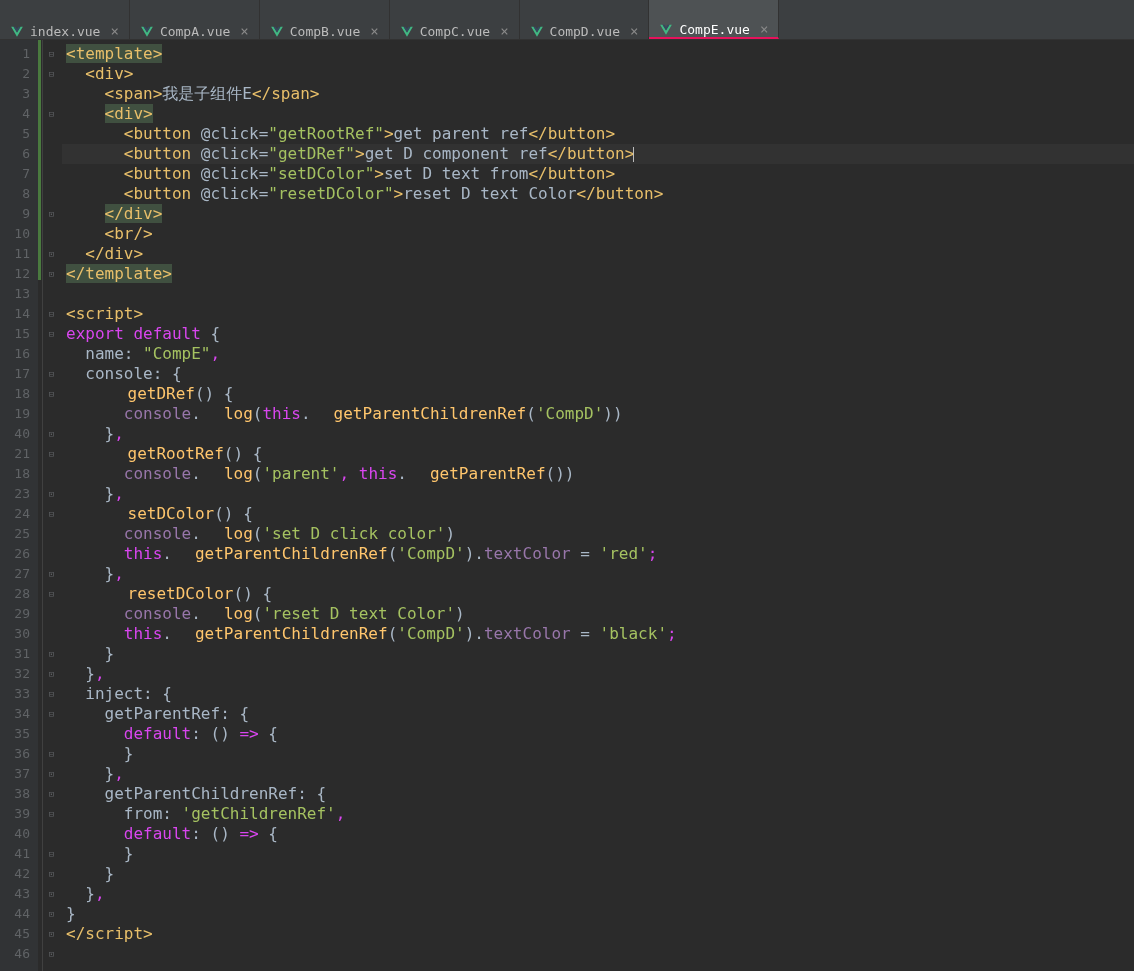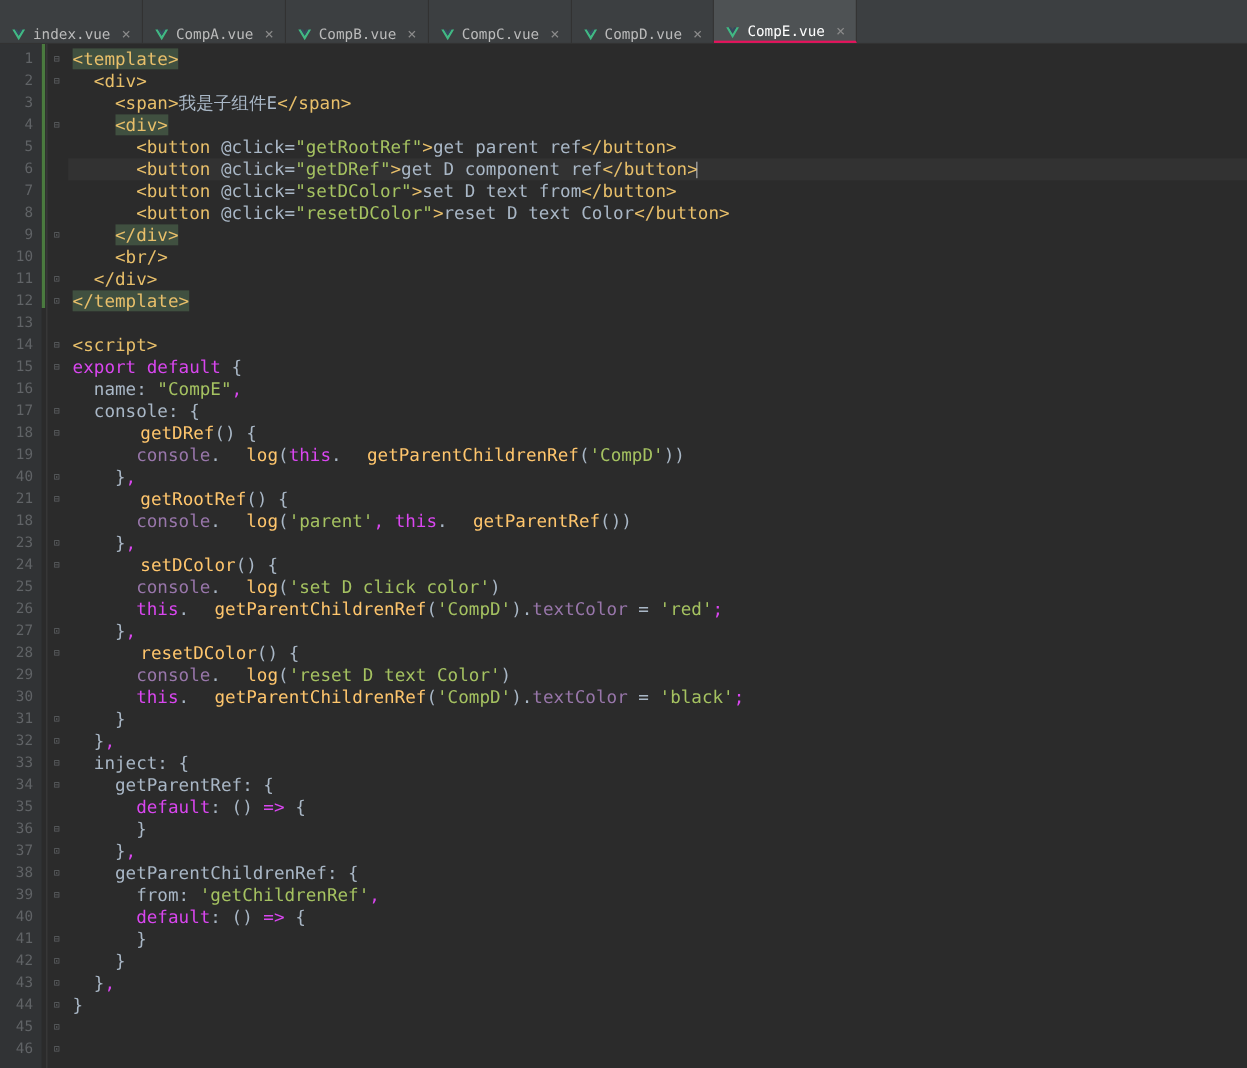--- a/index.html
+++ b/index.html
@@ -310,14 +310,15 @@
       <div class="line">      <span class="token-keyword">default</span><span class="token-punct">: () </span><span class="token-keyword">=&gt;</span><span class="token-punct"> {</span></div>
       <div class="line">      <span class="token-punct">}</span></div>
       <div class="line">    <span class="token-punct">}</span><span class="token-keyword">,</span></div>
       <div class="line">    <span class="token-ident">getParentChildrenRef</span><span class="token-punct">: {</span></div>
       <div class="line">      <span class="token-ident">from</span><span class="token-punct">: </span><span class="token-string">'getChildrenRef'</span><span class="token-keyword">,</span></div>
       <div class="line">      <span class="token-keyword">default</span><span class="token-punct">: () </span><span class="token-keyword">=&gt;</span><span class="token-punct"> {</span></div>
       <div class="line">      <span class="token-punct">}</span></div>
       <div class="line">    <span class="token-punct">}</span></div>
       <div class="line">  <span class="token-punct">}</span><span class="token-keyword">,</span></div>
       <div class="line"><span class="token-punct">}</span></div>
+      <div class="line"><span class="token-tag">&lt;/</span><span class="token-tag">script&gt;</span></div>
     </div>
 </div>
 
 </body></html>

